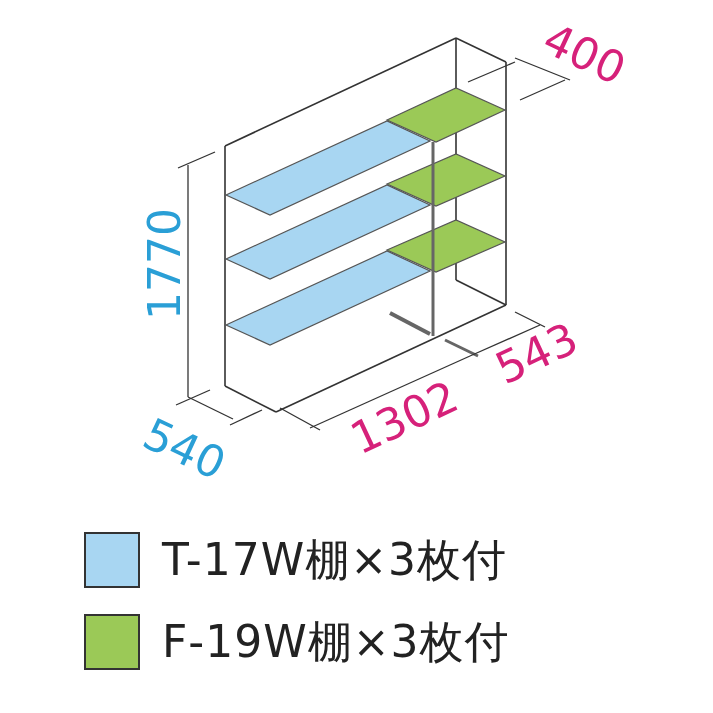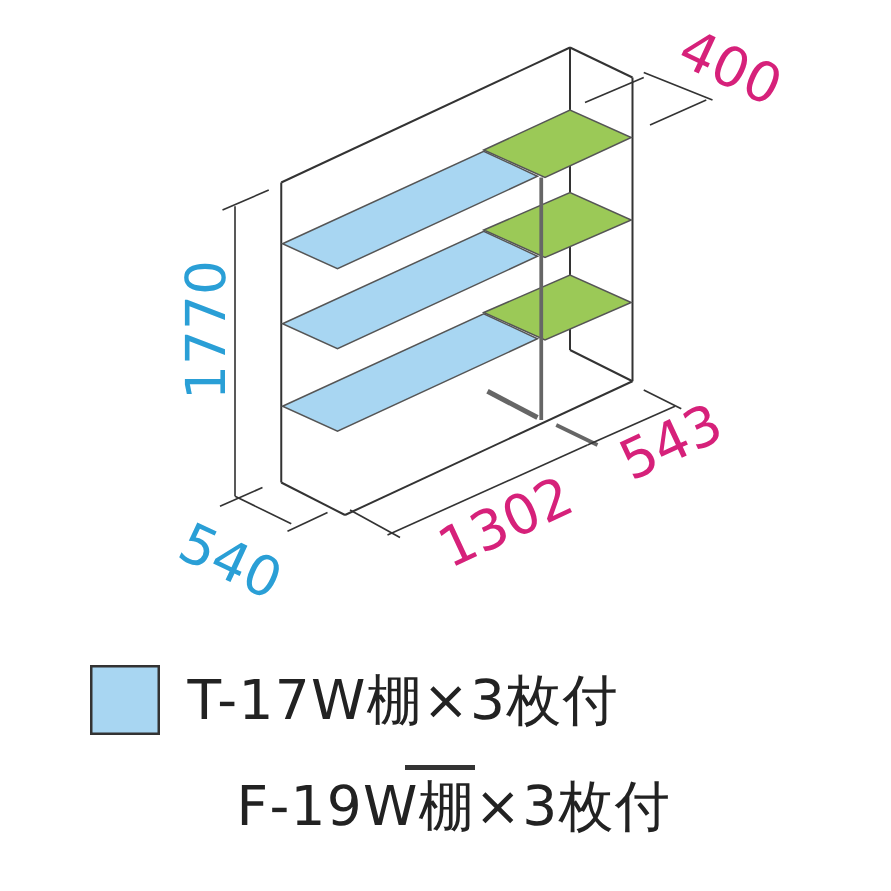--- a/index.html
+++ b/index.html
@@ -1,20 +1,20 @@
 <!DOCTYPE html>
 <html><head>
 <meta charset="utf-8">
 <style>
   html,body{margin:0;padding:0;background:#fff;}
   body{width:713px;height:713px;position:relative;overflow:hidden;font-family:"DejaVu Sans",sans-serif;}
   #diagram{position:absolute;left:0;top:0;}
-  .legend{position:absolute;left:72px;width:560px;height:60px;display:flex;align-items:center;text-align:right;}
+  .legend{position:absolute;left:84px;width:560px;height:60px;display:flex;align-items:center;text-align:right;}
   .legend-row-0{top:530px;}
-  .legend-row-1{top:612px;flex-direction:column;}
+  .legend-row-1{top:612px;}
   .swatch{width:56px;height:56px;border:2px solid #333;box-sizing:border-box;}
   .legend-label{margin-left:22px;font-size:44px;color:#222;letter-spacing:1px;white-space:nowrap;}
 </style>
 </head>
 <body>
 
 <svg id="diagram" width="713" height="520" viewBox="0 0 713 520">
   <g stroke="#333" stroke-width="1.6" fill="none">
 
     <line x1="225" y1="146" x2="456" y2="38"></line>

